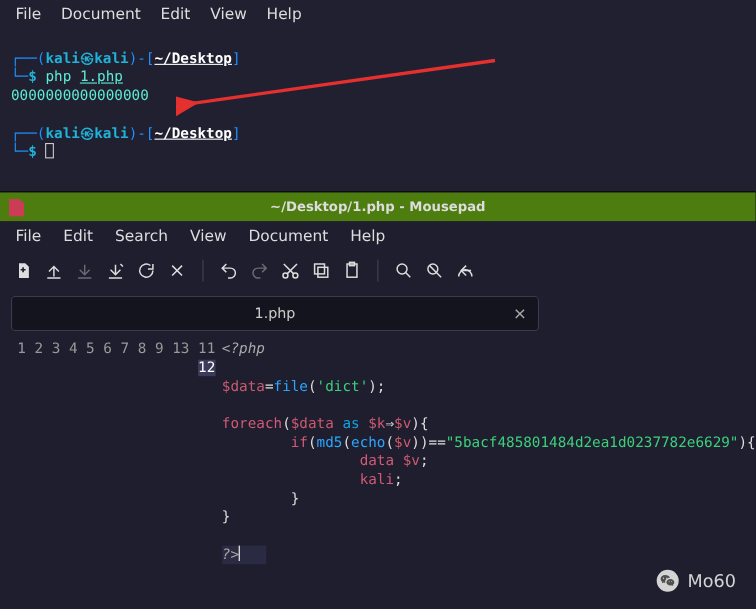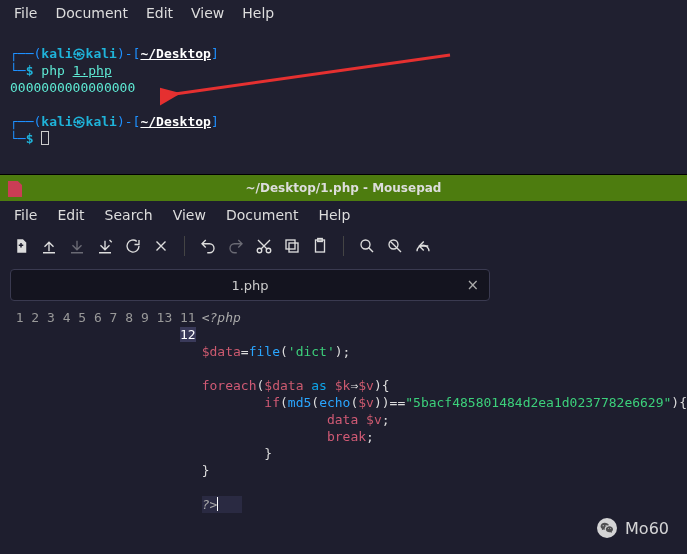--- a/index.html
+++ b/index.html
@@ -363,21 +363,21 @@
 <span>11</span>
 <span class="cur">12</span>
     </div>
     <div class="code"><span class="php-tag">&lt;?php</span>
 
 <span class="var">$data</span><span class="op">=</span><span class="func">file</span><span class="op">(</span><span class="str">'dict'</span><span class="op">);</span>
 
 <span class="kw">foreach</span><span class="op">(</span><span class="var">$data</span> <span class="kw-b">as</span> <span class="var">$k</span><span class="op">⇒</span><span class="var">$v</span><span class="op">){</span>
         <span class="kw">if</span><span class="op">(</span><span class="func">md5</span><span class="op">(</span><span class="func">echo</span><span class="op">(</span><span class="var">$v</span><span class="op">))</span><span class="op">==</span><span class="str">"5bacf485801484d2ea1d0237782e6629"</span><span class="op">){</span>
                 <span class="kw">data</span> <span class="var">$v</span><span class="op">;</span>
-                <span class="kw">break</span><span class="op">;</span>
+                <span class="kw">kali</span><span class="op">;</span>
         <span class="op">}</span>
 <span class="op">}</span>
 
 <span class="cur-line"><span class="php-tag">?&gt;</span><span class="code-cursor"></span></span>
     </div>
   </div>
 </div>
 
 <div class="watermark">
   <div class="wm-icon">

